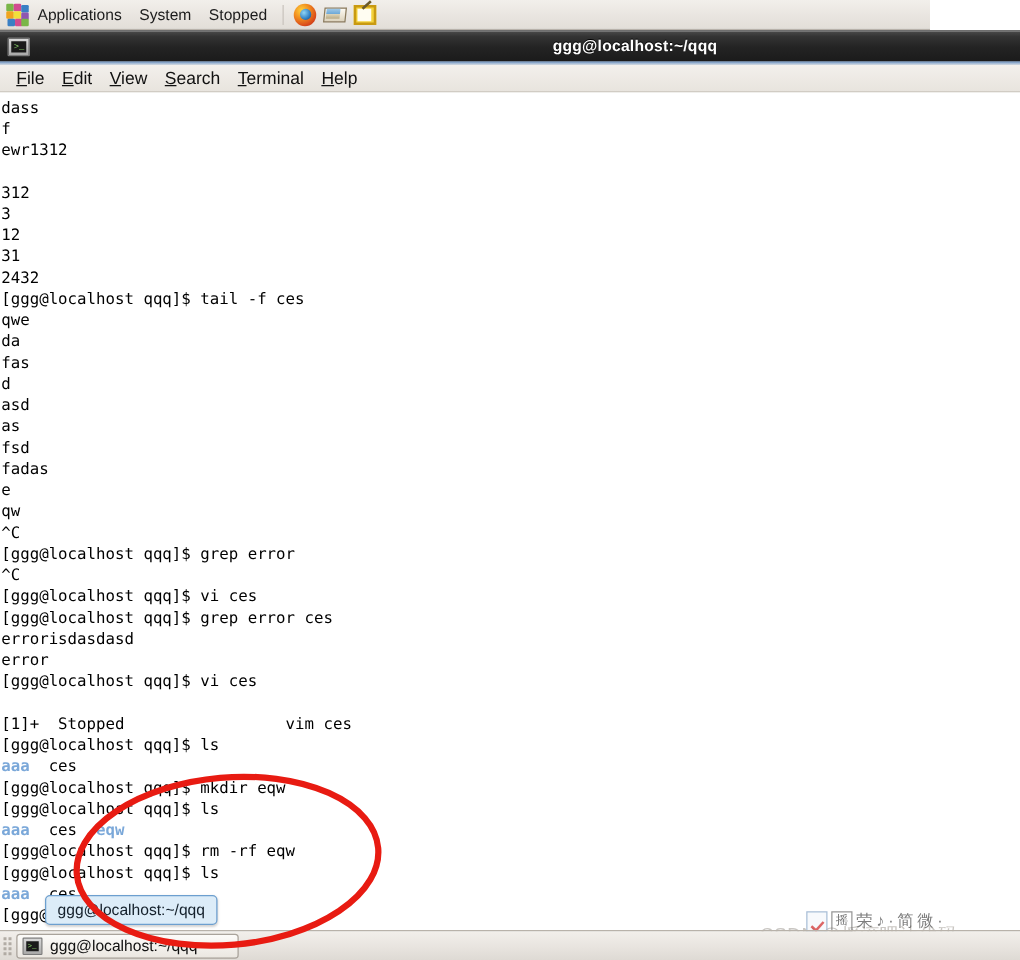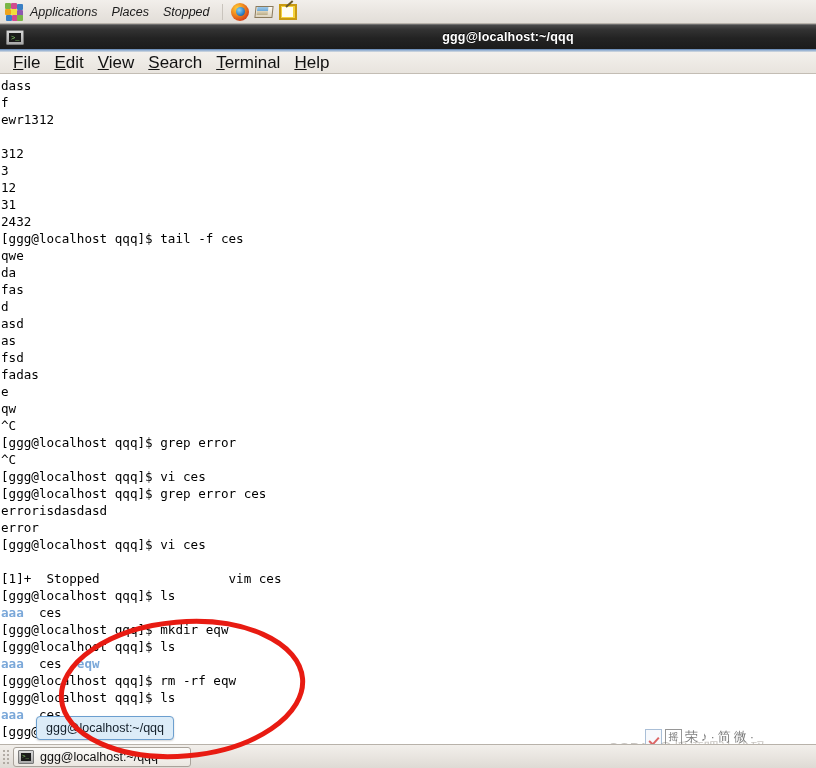--- a/index.html
+++ b/index.html
@@ -13,27 +13,26 @@
     overflow: hidden;
     background: #ffffff;
     font-family: "Liberation Sans", sans-serif;
     -webkit-font-smoothing: antialiased;
   }
 
   
   #gnome-panel {
     position: absolute;
     left: 0; top: 0;
-    width: 816px; height: 24px;
+    width: 744px; height: 24px;
     background: linear-gradient(to bottom, #f2efeb 0%, #e9e5e0 55%, #e2ded8 100%);
     border-bottom: 1px solid #b8b2aa;
     box-sizing: border-box;
     display: flex;
     align-items: center;
-    font-style: italic;
   }
   .panel-menu {
     font-size: 12.5px;
     color: #1c1c1c;
     padding: 2px 7px;
     line-height: 16px;
     white-space: nowrap;
   }
   #gnome-foot {
     width: 18px; height: 18px;
@@ -161,21 +160,21 @@
   #menu-bar {
     height: 22px;
     background: linear-gradient(to bottom, #f3f0ec 0%, #e8e4de 100%);
     border-bottom: 1px solid #c3bdb4;
     box-sizing: border-box;
     display: flex;
     align-items: center;
     padding-left: 6px;
   }
   .menu-item {
-    font-size: 17px;
+    font-size: 14px;
     color: #111;
     padding: 20px 7px;
     line-height: 15px;
   }
   .menu-item u { text-decoration: underline; }
 
   
   #term-body {
     position: relative;
     height: 670px;
@@ -336,21 +335,21 @@
     <i style="left:6px;top:0px;background:#d14b8f"></i>
     <i style="left:12px;top:1px;background:#3a7fc4"></i>
     <i style="left:0px;top:6px;background:#f0a41e"></i>
     <i style="left:6px;top:6px;background:#f0e03a"></i>
     <i style="left:12px;top:7px;background:#8e57b0"></i>
     <i style="left:1px;top:12px;background:#3a7fc4"></i>
     <i style="left:7px;top:12px;background:#d14b8f"></i>
     <i style="left:12px;top:12px;background:#7ab648"></i>
   </div>
   <div class="panel-menu">Applications</div>
-  <div class="panel-menu">Places</div>
+  <div class="panel-menu">System</div>
   <div class="panel-menu">Stopped</div>
   <div class="panel-sep"></div>
   <div class="launcher">
     <div class="ff-outer"></div>
       <div class="ff-inner"></div>
   </div>
   <div class="launcher">
     <div class="mail-body"></div>
       <div class="mail-pic"></div>
   </div>

